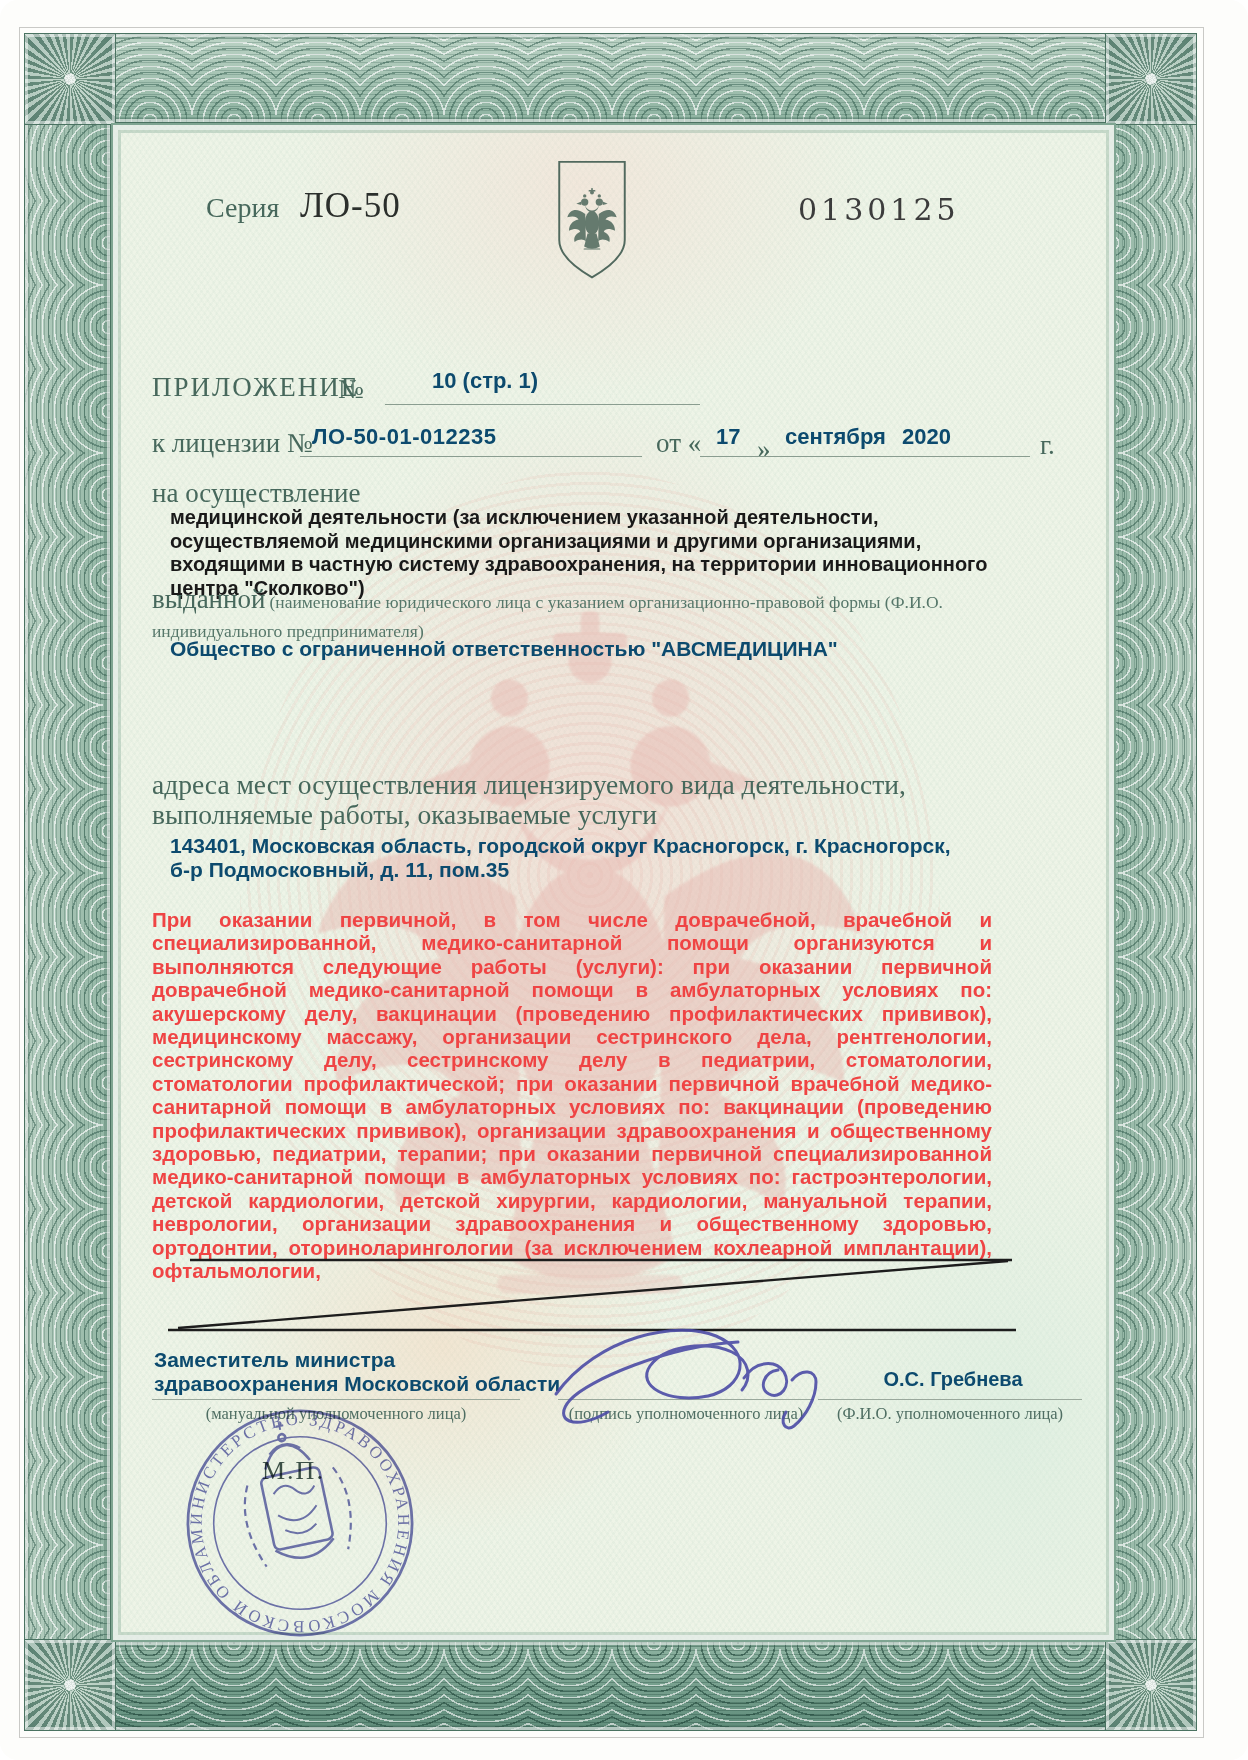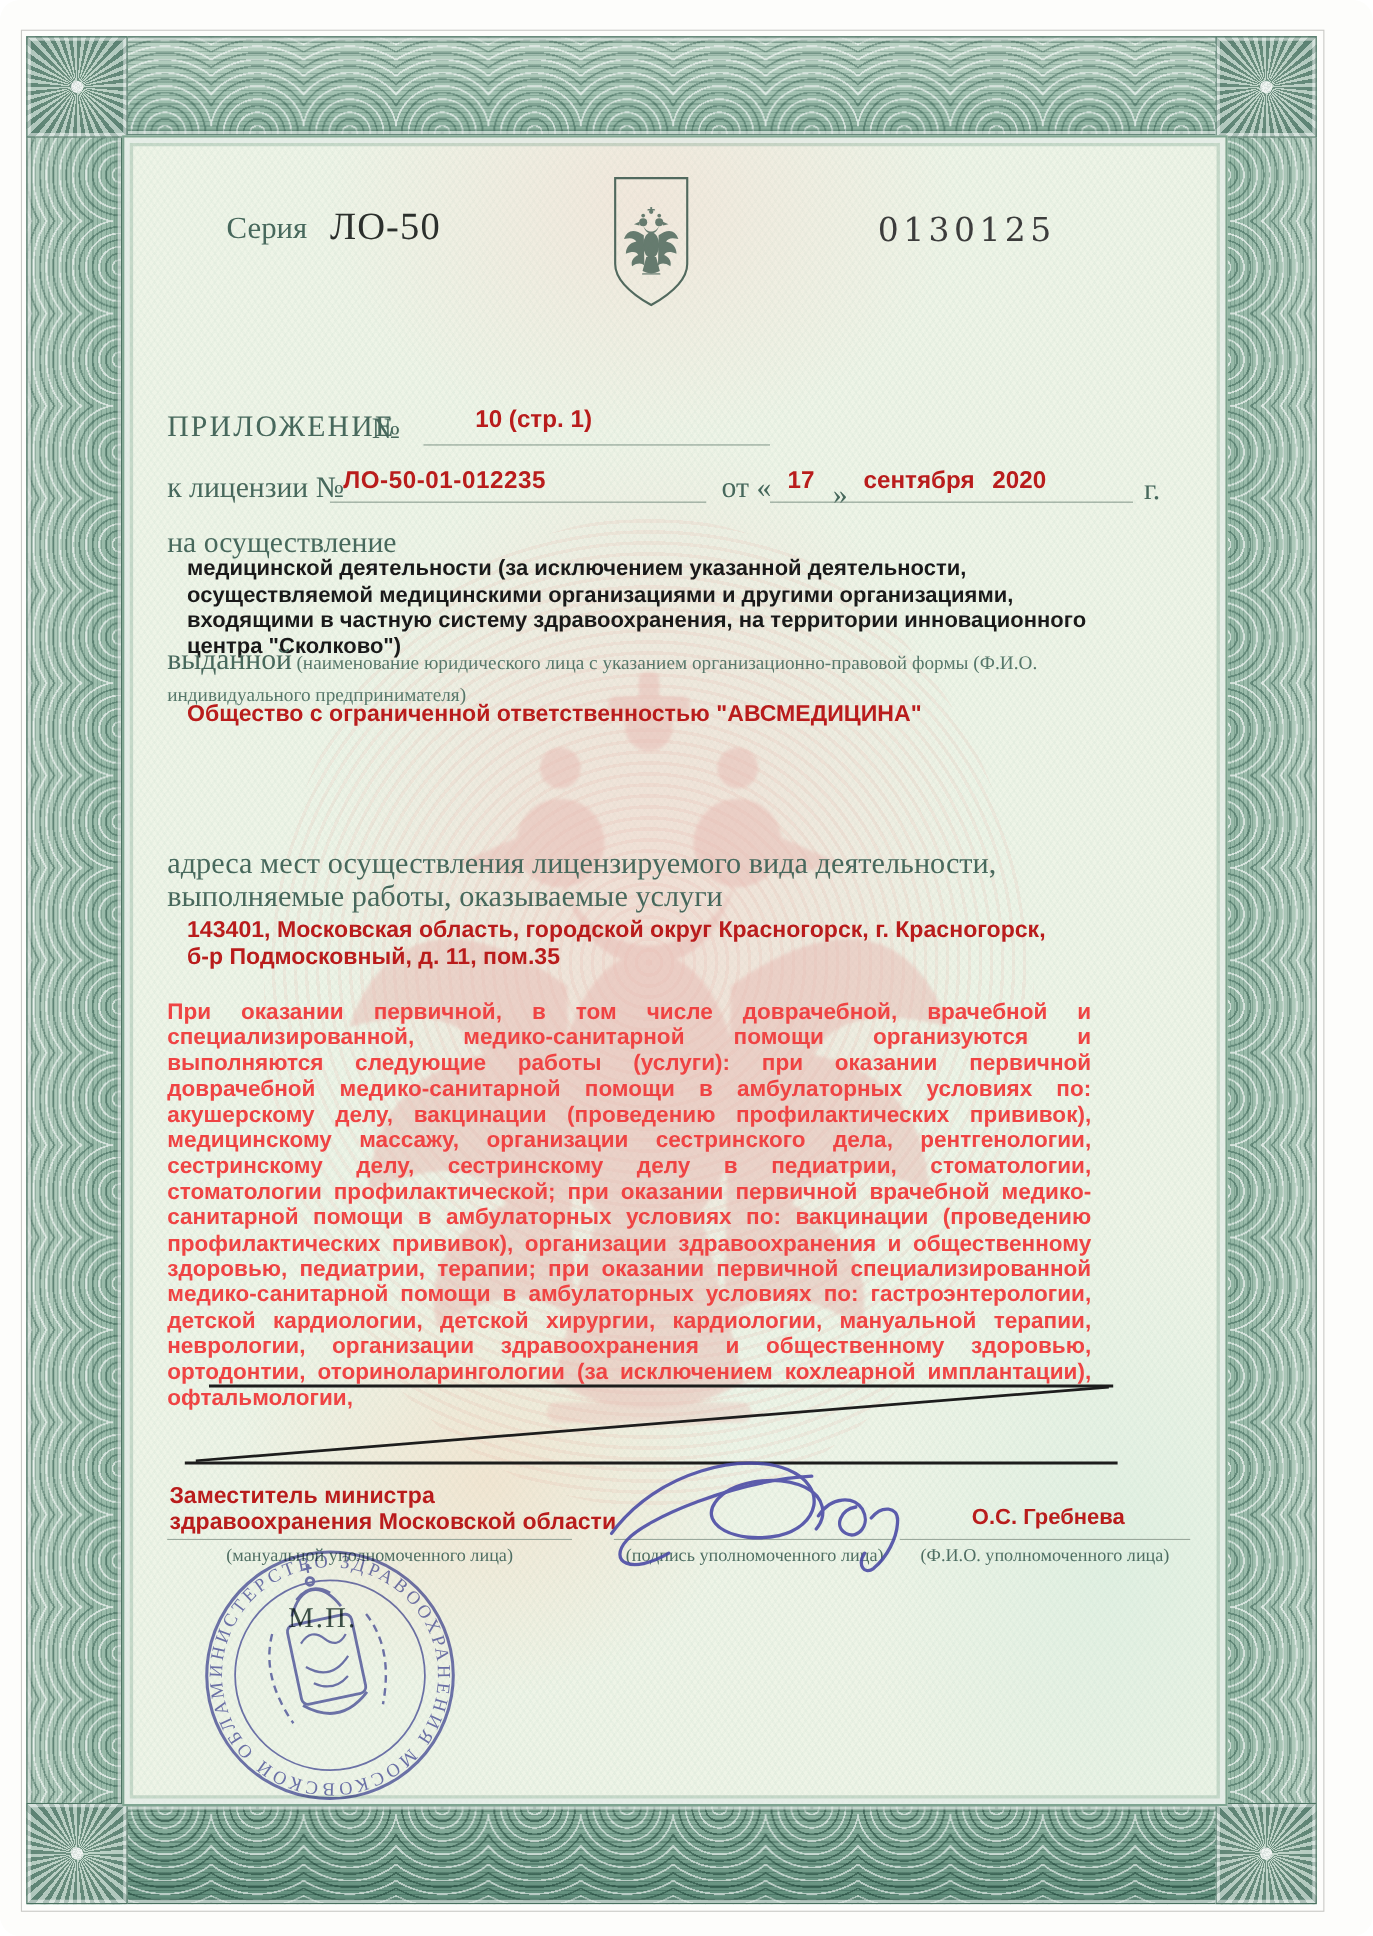--- a/index.html
+++ b/index.html
@@ -50,21 +50,21 @@
       radial-gradient(ellipse 300px 420px at 900px 1300px, rgba(210,235,220,.5), transparent 75%),
       repeating-linear-gradient(55deg, rgba(150,190,170,.06) 0 2px, transparent 2px 5px),
       repeating-linear-gradient(-55deg, rgba(150,190,170,.06) 0 2px, transparent 2px 5px);
     border:2px solid #7fa592;
     box-shadow:inset 0 0 0 5px rgba(255,255,255,.55), inset 0 0 0 8px rgba(127,165,146,.35);}
   .rings{position:absolute;left:240px;top:470px;width:700px;height:900px;border-radius:50%;
     background:repeating-radial-gradient(circle at 50% 45%, rgba(230,158,148,.12) 0 3px, transparent 3px 10px);
     filter:blur(.4px);}
   
   .serif{font-family:"Liberation Serif",serif;color:#47685c;}
-  .sans{font-family:"Liberation Sans",sans-serif;color:#b91c1c;}
+  .sans{font-family:"Liberation Sans",sans-serif;color:#0c4a6e;}
   .abs{position:absolute;}
   .label27{font-size:27px;line-height:30px;}
   .note17{font-size:17.5px;line-height:29px;color:#56776a;}
   .bold22{font-weight:bold;font-size:22px;}
   .bold20{font-weight:bold;font-size:20.5px;line-height:23.5px;}
   .uline{position:absolute;height:0;border-bottom:1.6px solid #8a9d90;}
   .title{font-weight:bold;font-size:33px;line-height:42px;letter-spacing:.5px;color:#24453b;text-align:center;
     font-family:"Liberation Serif",serif;transform:scaleX(.98);}
   .works{font-weight:bold;font-size:20.5px;line-height:23.4px;text-align:justify;word-spacing:2px;color:#ef4444;}
   .slabels{font-size:16.5px;color:#4f6e63;text-align:center;}

